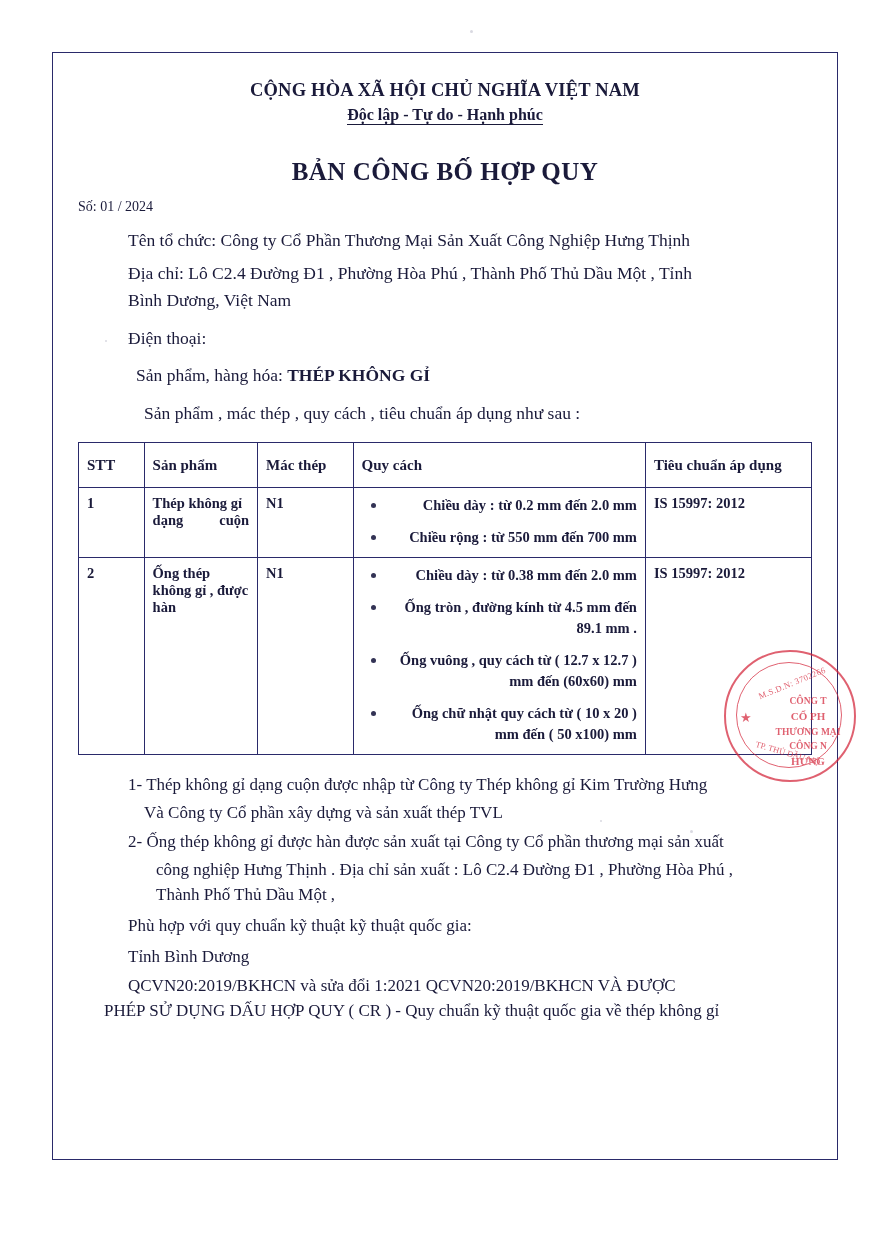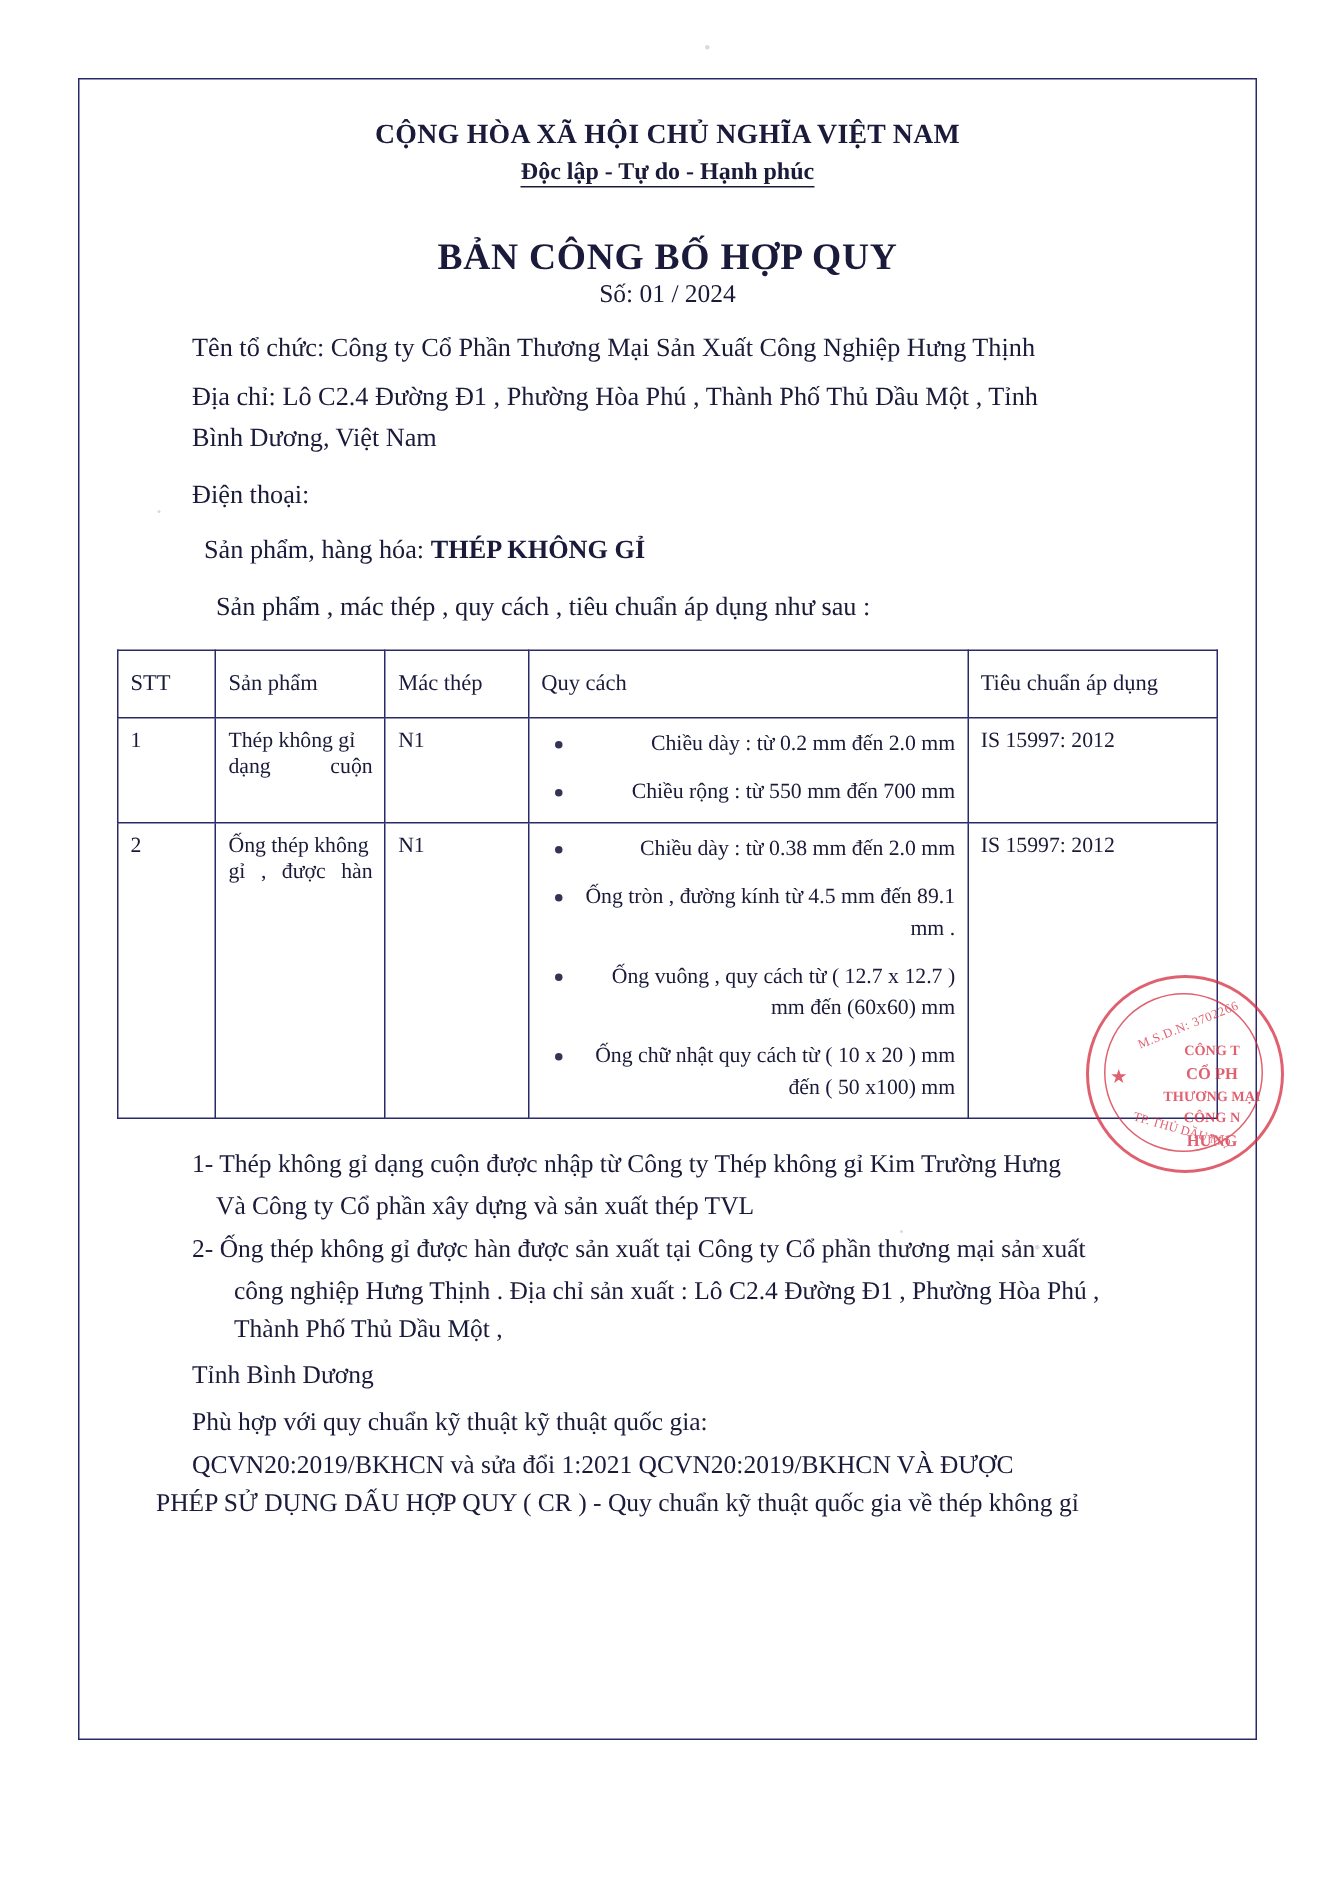--- a/index.html
+++ b/index.html
@@ -57,22 +57,23 @@
     padding-bottom: 1px;
   }
   .doc-title {
     text-align: center;
     font-weight: bold;
     font-size: 25px;
     margin-top: 34px;
     letter-spacing: 0.5px;
   }
   .doc-number {
-    text-align: center;
-    font-size: 17px;
+    text-align: left;
+    font-size: 14px;
+    margin-top: 13px;
   }
   .field-line {
     font-size: 17.5px;
     margin-top: 13px;
     padding-left: 50px;
     line-height: 1.42;
   }
   .field-line.indent2 { padding-left: 58px; }
   .field-line.indent3 { padding-left: 66px; }
   .field-line.tight { margin-top: 8px; }
@@ -81,21 +82,21 @@
     width: 100%;
     border-collapse: collapse;
     margin-top: 16px;
     font-size: 14.5px;
   }
   table.spec th, table.spec td {
     border: 1px solid #2a2a6a;
     padding: 7px 8px;
     vertical-align: top;
     text-align: left;
-    font-weight: normal;
+    font-weight: bold;
   }
   table.spec thead th {
     height: 30px;
     vertical-align: middle;
     font-size: 15px;
   }
   .col-stt { width: 54px; text-align: center; }
   .col-sp { width: 112px; }
   .col-mac { width: 92px; text-align: center; }
   .col-quy { width: 330px; }
@@ -290,22 +291,22 @@
       </div>
       <div class="note-sub2">Và Công ty Cổ phần xây dựng và sản xuất thép TVL</div>
 
       <div class="note-item" style="margin-top:4px;">
         <span class="num">2-</span>
         <span>Ống thép không gỉ được hàn được sản xuất tại Công ty Cổ phần thương mại sản xuất</span>
       </div>
       <div class="note-sub">công nghiệp Hưng Thịnh . Địa chỉ sản xuất : Lô C2.4 Đường Đ1 , Phường Hòa Phú ,</div>
       <div class="note-sub">Thành Phố Thủ Dầu Một ,</div>
 
+      <div class="note-plain">Phù hợp với quy chuẩn kỹ thuật kỹ thuật quốc gia:</div>
       <div class="note-plain">Tỉnh Bình Dương</div>
-      <div class="note-plain">Phù hợp với quy chuẩn kỹ thuật kỹ thuật quốc gia:</div>
       <div class="note-final justify-b">QCVN20:2019/BKHCN và sửa đổi 1:2021  QCVN20:2019/BKHCN VÀ ĐƯỢC</div>
       <div class="note-final2 justify-b">PHÉP SỬ DỤNG DẤU HỢP QUY ( CR ) -  Quy chuẩn kỹ thuật quốc gia về thép không gỉ</div>
     </div>
 
     <div class="seal">
       <div class="inner-ring"></div>
       <div class="star">★</div>
       <div class="arc-top">M.S.D.N: 3702266</div>
       <div class="arc-bottom">TP. THỦ DẦU MỘ</div>
       <div class="center-text">

